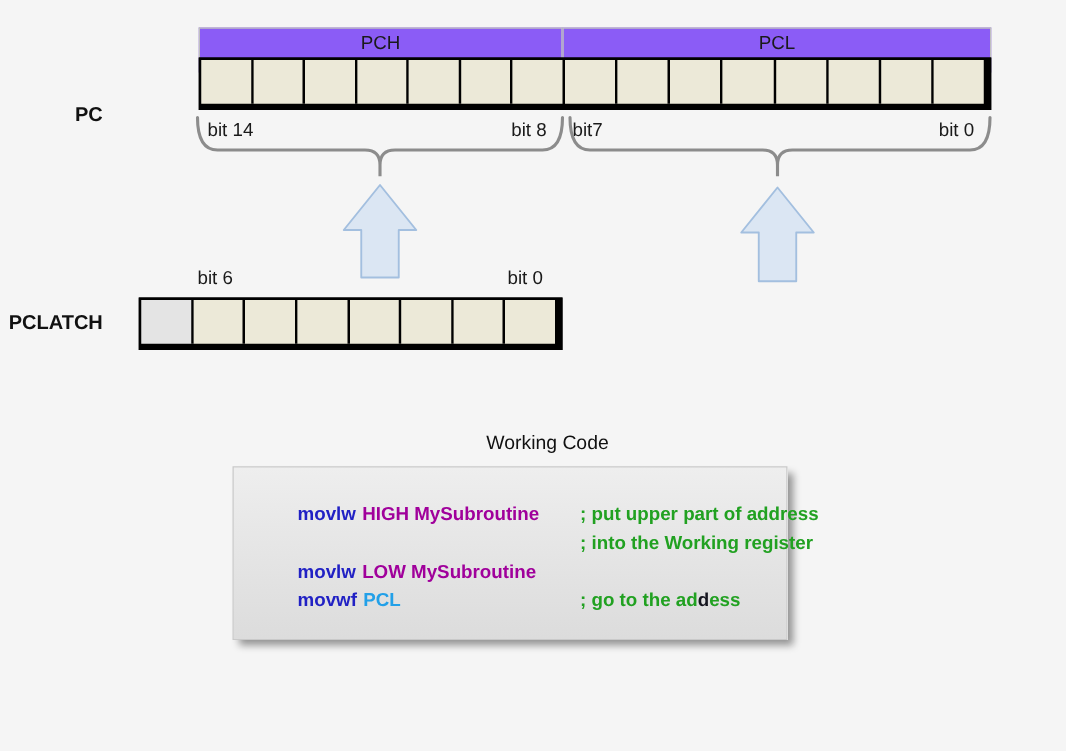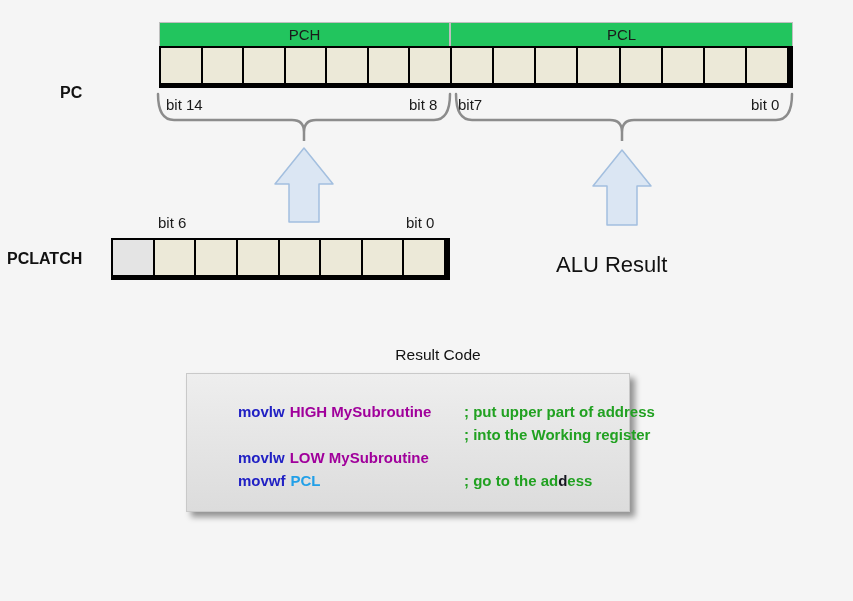--- a/index.html
+++ b/index.html
@@ -12,21 +12,21 @@
     width:853px;height:601px;
     background:#f5f5f5;
     overflow:hidden;
   }
 
   
   .reg-header{
     position:absolute;
     box-sizing:border-box;
     height:36px;
-    background:#22c55e;
+    background:#8b5cf6;
     border:1px solid #bfbfbf;
     border-bottom:none;
     text-align:center;
     font-size:15px;
     line-height:23px;
     color:#1a1a1a;
   }
 
   
   .cells-row{
@@ -158,23 +158,22 @@
         <div class="cell"></div>
         <div class="cell"></div>
         <div class="cell"></div>
         <div class="cell"></div>
         <div class="cell"></div>
         <div class="cell"></div>
         <div class="cell"></div>
       </div>
   </div>
 
-  <div class="alu-label" style="left:556px;top:252px;">ALU Result</div>
 
-  <div class="code-title" style="left:186px;top:346px;width:504px;">Result Code</div>
+  <div class="code-title" style="left:186px;top:346px;width:504px;">Working Code</div>
 
   <div class="code-box" style="left:186px;top:373px;width:444px;height:139px;">
 
     <div class="code-line">
       <span class="instr"><span class="mn">movlw</span><span class="op purple">HIGH MySubroutine</span></span><span class="cmt">; put upper part of address</span>
     </div>
 
     <div class="code-line">
       <span class="instr"><span class="mn"></span><span class="op"></span></span><span class="cmt">; into the Working register</span>
     </div>

